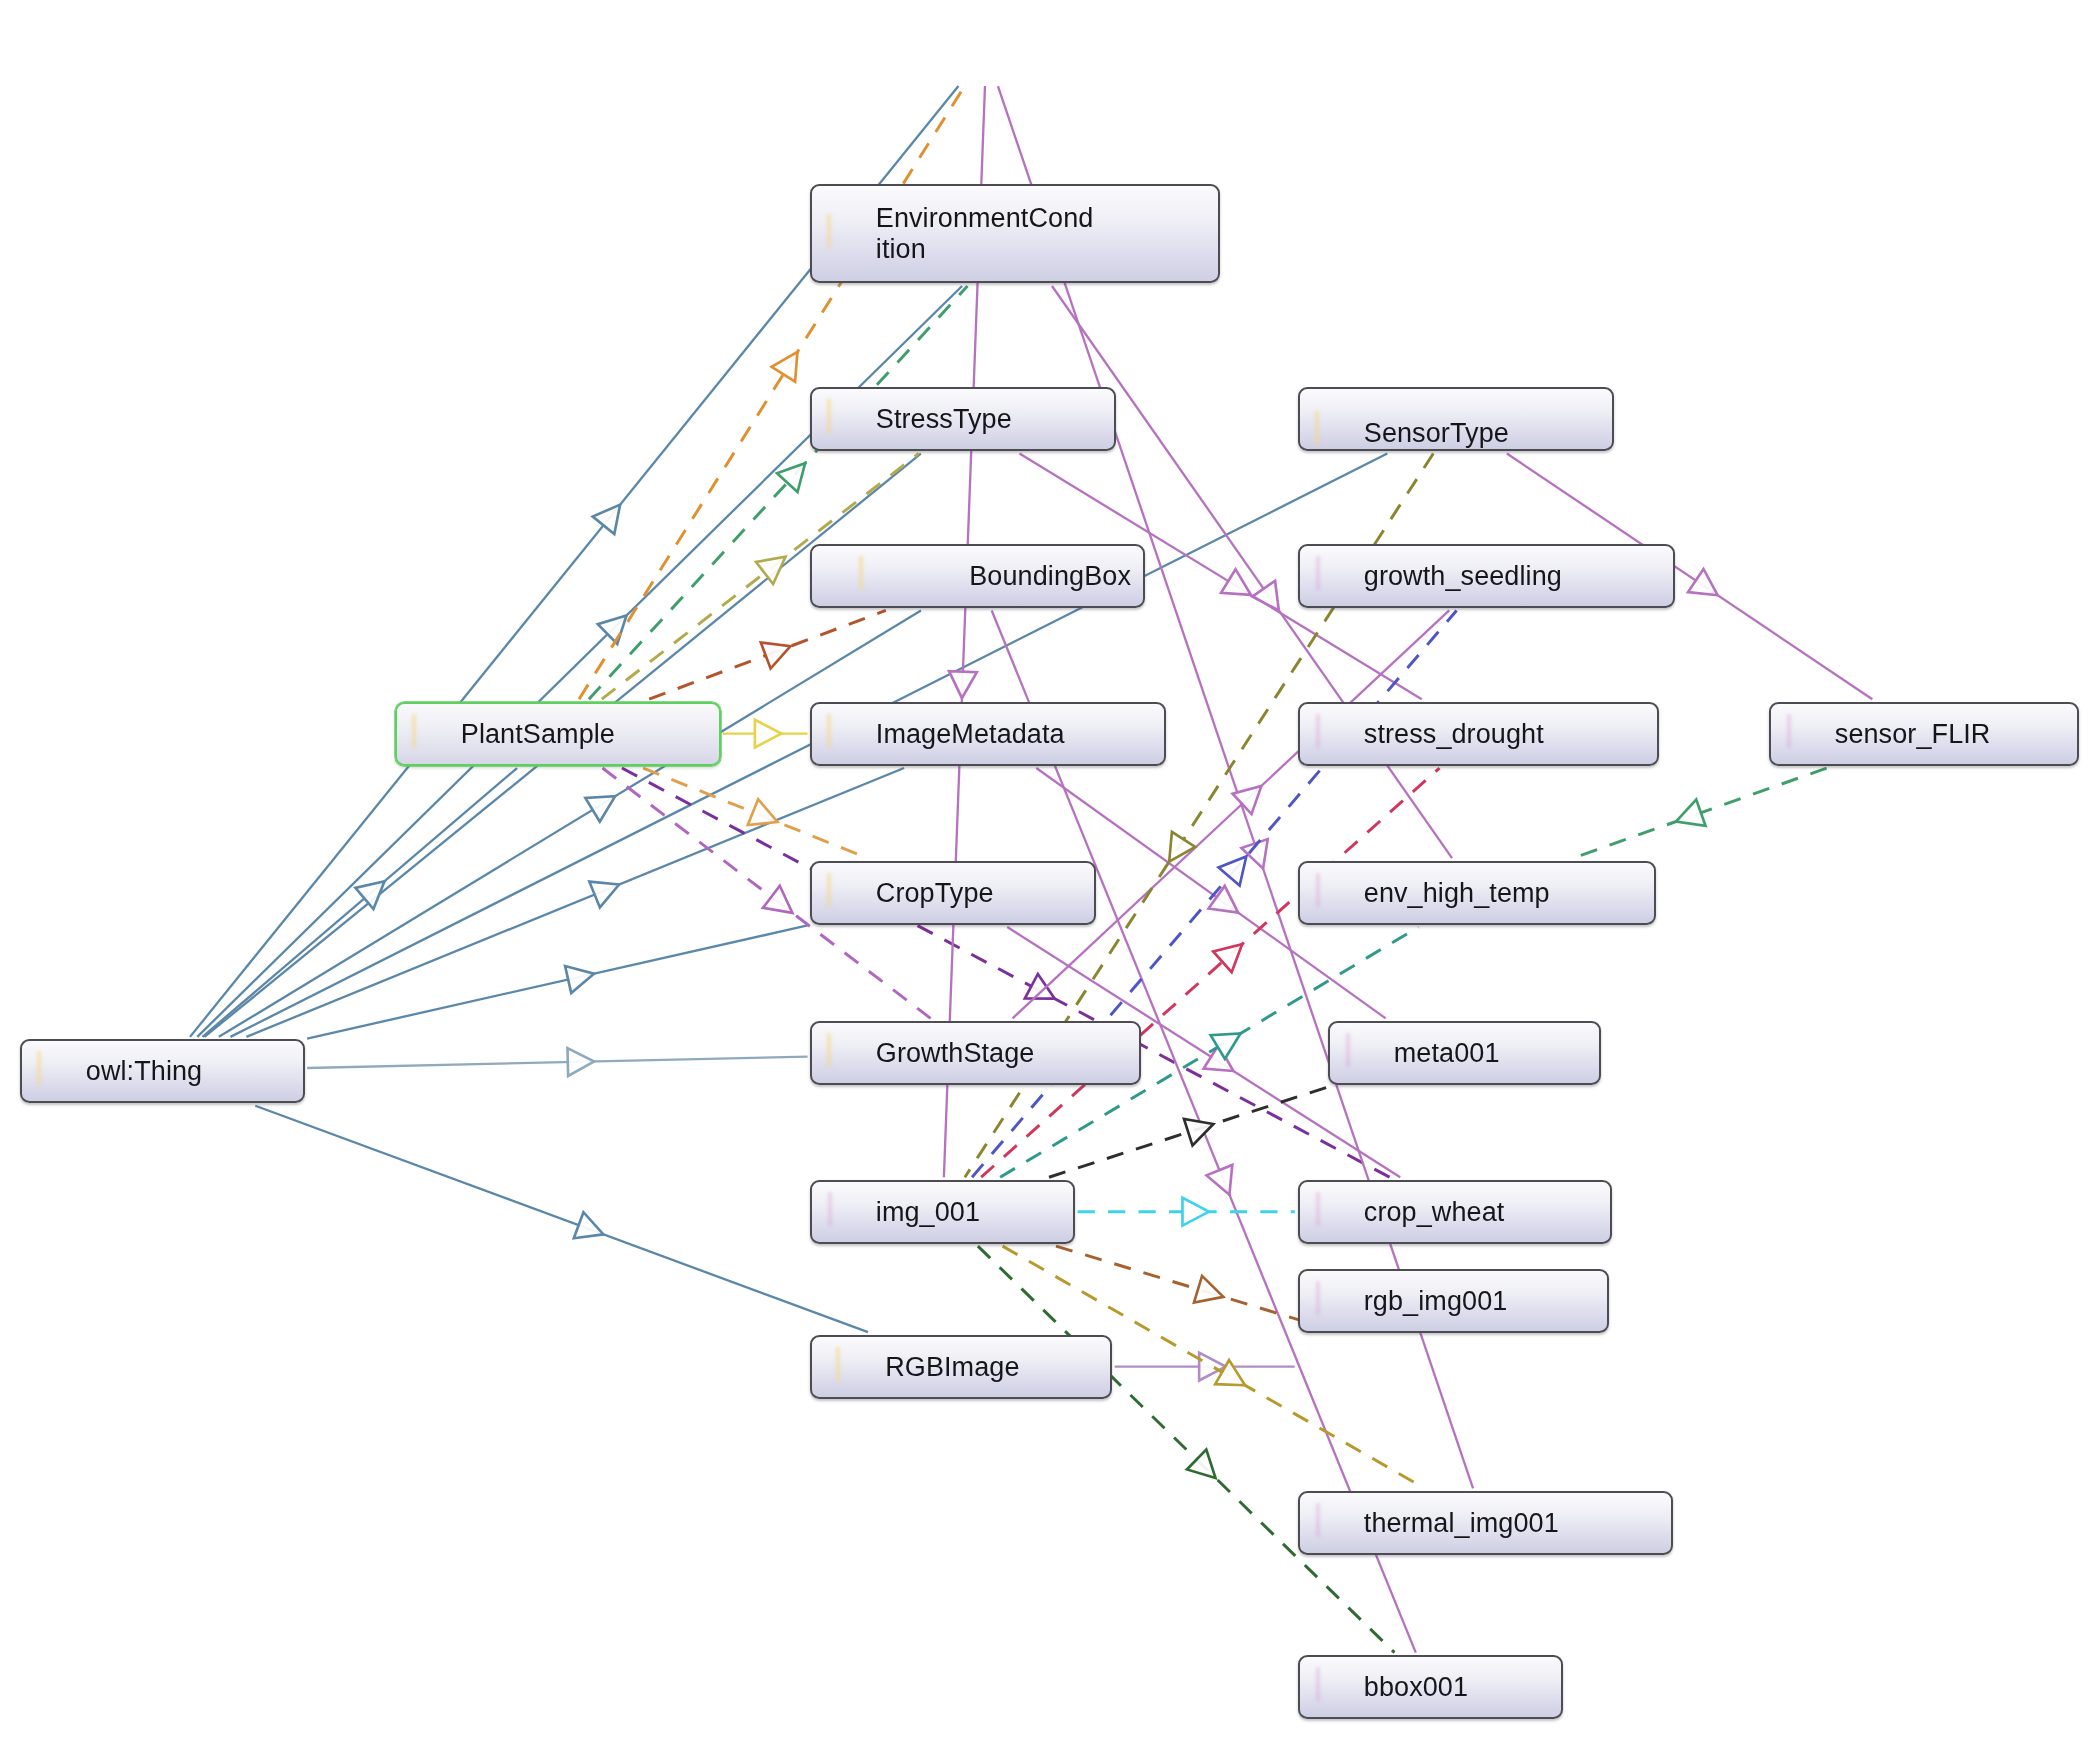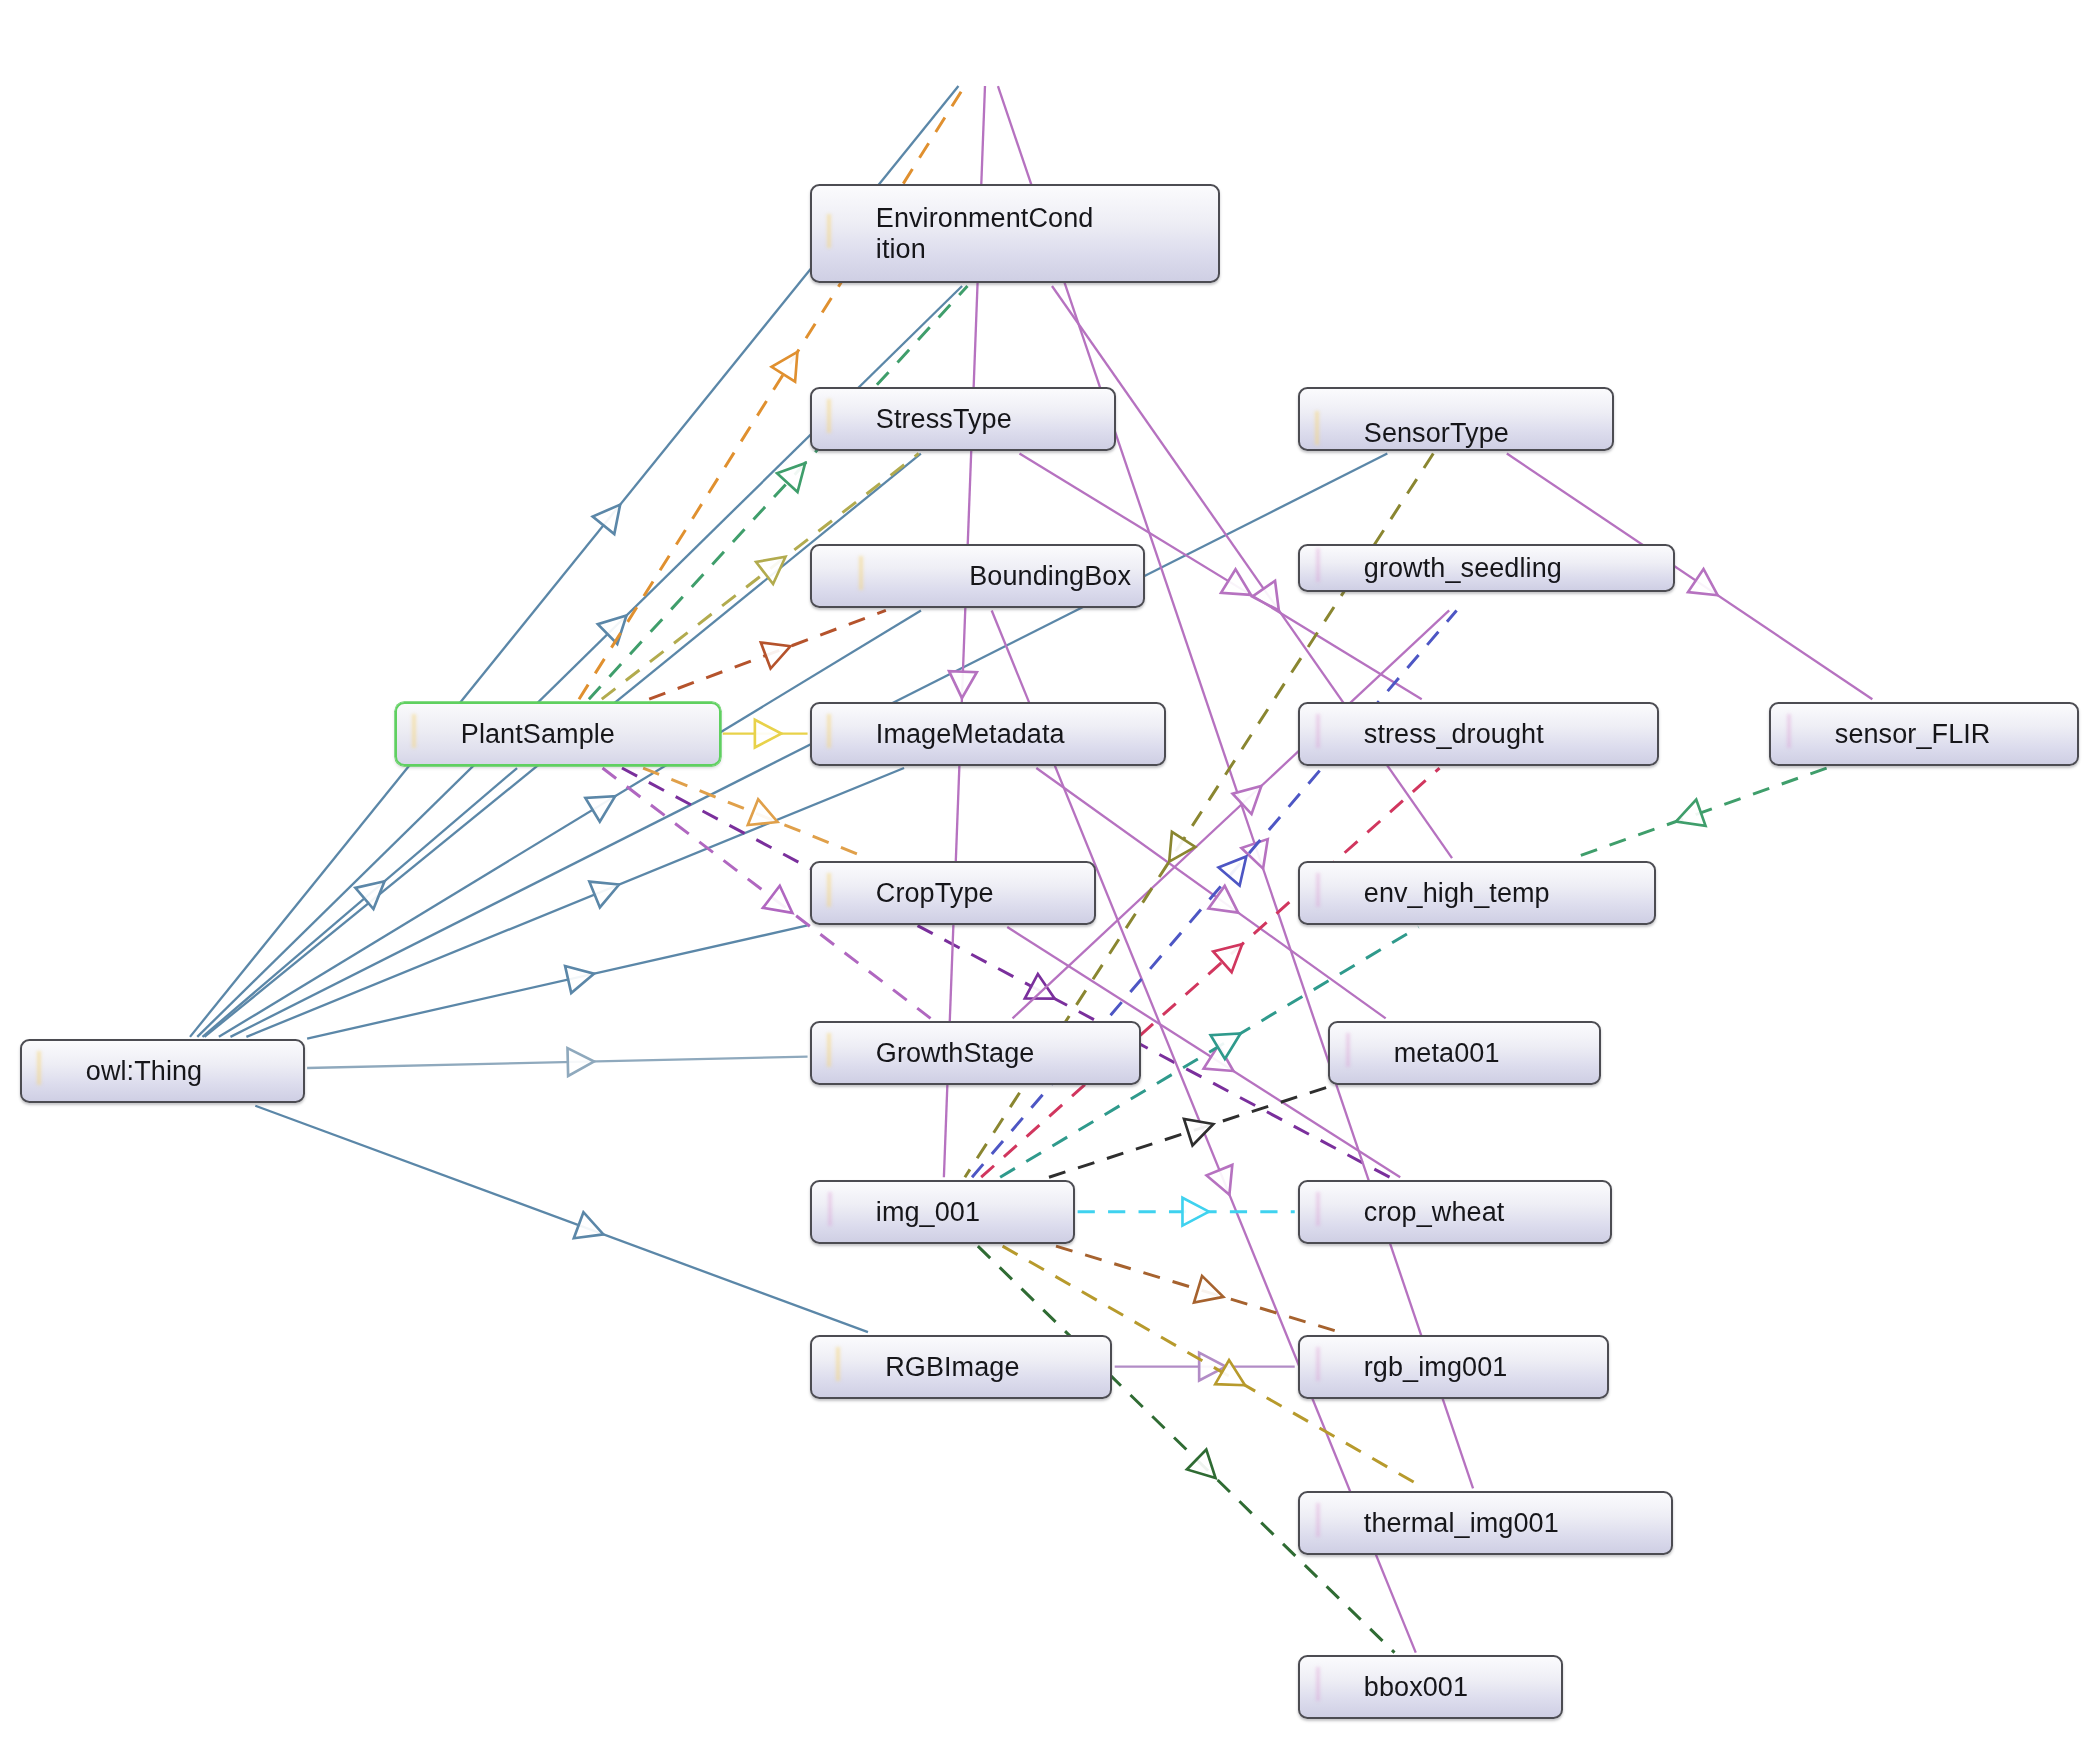--- a/index.html
+++ b/index.html
@@ -244,31 +244,31 @@
         <line x1="1488.0410958793946" y1="130.0000002924353" x2="1425.9589041206054" y2="1777.9999997075647" stroke="#b672c0" stroke-width="3.5" fill="none"></line>
         <polygon points="1453.2182888493924,1054.3872414524922 1433.738955037741,1013.6250585588558 1475.7091851617906,1015.2061288717481" fill="#ffffff" fill-opacity="0.92" stroke="#b672c0" stroke-width="4" stroke-linejoin="miter"></polygon>
       </g>
     </svg>
   <div id="node-layer">
       <div class="node two-line" style="left: 810px; top: 184px; width: 410px; height: 99px;"><span class="node-icon"><span class="icon-class"></span></span><span class="node-label">EnvironmentCond
 ition</span></div>
       <div class="node" style="left: 810px; top: 387px; width: 306px; height: 64px; justify-content: flex-end;"><span class="node-icon"><span class="icon-class"></span></span><span class="node-label">StressType</span></div>
       <div class="node" style="left: 1298px; top: 387px; width: 316px; height: 64px; align-items: flex-end;"><span class="node-icon"><span class="icon-class"></span></span><span class="node-label">SensorType</span></div>
       <div class="node" style="left: 810px; top: 544px; width: 335px; height: 64px; text-align: right;"><span class="node-icon"><span class="icon-class"></span></span><span class="node-label">BoundingBox</span></div>
-      <div class="node" style="left: 1298px; top: 544px; width: 377px; height: 48px;"><span class="node-icon"><span class="icon-individual"></span></span><span class="node-label">growth_seedling</span></div>
+      <div class="node" style="left: 1298px; top: 544px; width: 377px; height: 64px;"><span class="node-icon"><span class="icon-individual"></span></span><span class="node-label">growth_seedling</span></div>
       <div class="node selected" style="left: 395px; top: 702px; width: 326px; height: 64px;"><span class="node-icon"><span class="icon-class"></span></span><span class="node-label">PlantSample</span></div>
       <div class="node" style="left: 810px; top: 702px; width: 356px; height: 64px;"><span class="node-icon"><span class="icon-class"></span></span><span class="node-label">ImageMetadata</span></div>
       <div class="node" style="left: 1298px; top: 702px; width: 361px; height: 64px;"><span class="node-icon"><span class="icon-individual"></span></span><span class="node-label">stress_drought</span></div>
       <div class="node" style="left: 1769px; top: 702px; width: 310px; height: 64px;"><span class="node-icon"><span class="icon-individual"></span></span><span class="node-label">sensor_FLIR</span></div>
       <div class="node" style="left: 810px; top: 861px; width: 286px; height: 64px;"><span class="node-icon"><span class="icon-class"></span></span><span class="node-label">CropType</span></div>
       <div class="node" style="left: 1298px; top: 861px; width: 358px; height: 64px;"><span class="node-icon"><span class="icon-individual"></span></span><span class="node-label">env_high_temp</span></div>
       <div class="node" style="left: 810px; top: 1021px; width: 331px; height: 64px;"><span class="node-icon"><span class="icon-class"></span></span><span class="node-label">GrowthStage</span></div>
       <div class="node" style="left: 1298px; top: 1021px; width: 273px; height: 64px; margin-left: 30px;"><span class="node-icon"><span class="icon-individual"></span></span><span class="node-label">meta001</span></div>
       <div class="node" style="left: 20px; top: 1039px; width: 285px; height: 64px;"><span class="node-icon"><span class="icon-class"></span></span><span class="node-label">owl:Thing</span></div>
       <div class="node" style="left: 810px; top: 1180px; width: 265px; height: 64px;"><span class="node-icon"><span class="icon-individual"></span></span><span class="node-label">img_001</span></div>
       <div class="node" style="left: 1298px; top: 1180px; width: 314px; height: 64px;"><span class="node-icon"><span class="icon-individual"></span></span><span class="node-label">crop_wheat</span></div>
       <div class="node" style="left: 810px; top: 1335px; width: 302px; height: 64px; padding-left: 24px;"><span class="node-icon"><span class="icon-class"></span></span><span class="node-label">RGBImage</span></div>
-      <div class="node" style="left: 1298px; top: 1335px; width: 311px; height: 64px;"><span class="node-icon"><span class="icon-individual"></span></span><span class="node-label">rgb_img001</span></div>
+      <div class="node" style="left: 1298px; top: 1269px; width: 311px; height: 64px;"><span class="node-icon"><span class="icon-individual"></span></span><span class="node-label">rgb_img001</span></div>
       <div class="node" style="left: 1298px; top: 1491px; width: 375px; height: 64px;"><span class="node-icon"><span class="icon-individual"></span></span><span class="node-label">thermal_img001</span></div>
       <div class="node" style="left: 1298px; top: 1655px; width: 265px; height: 64px;"><span class="node-icon"><span class="icon-individual"></span></span><span class="node-label">bbox001</span></div>
     </div>
 </div>
 
 
 </body></html>

